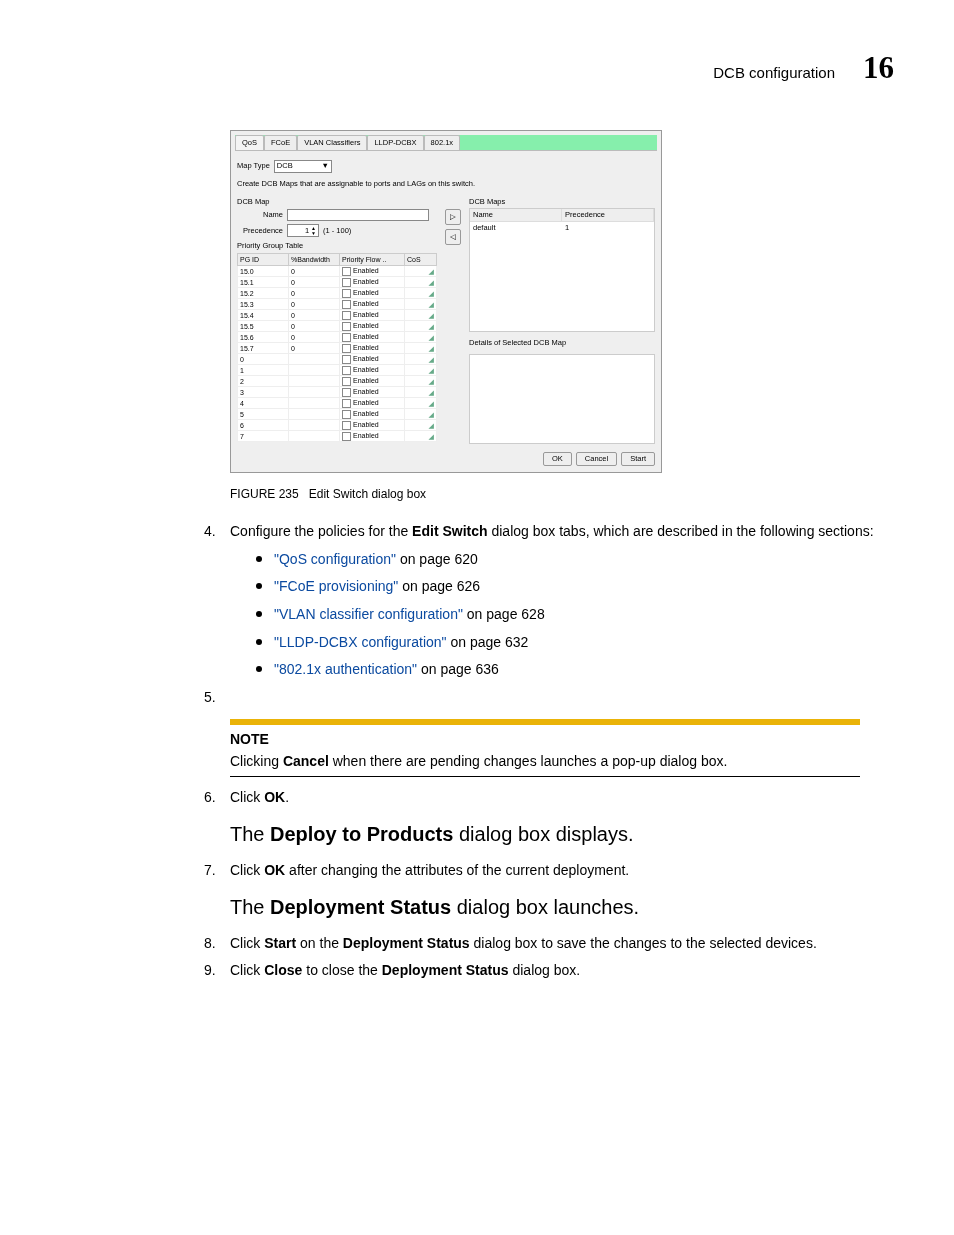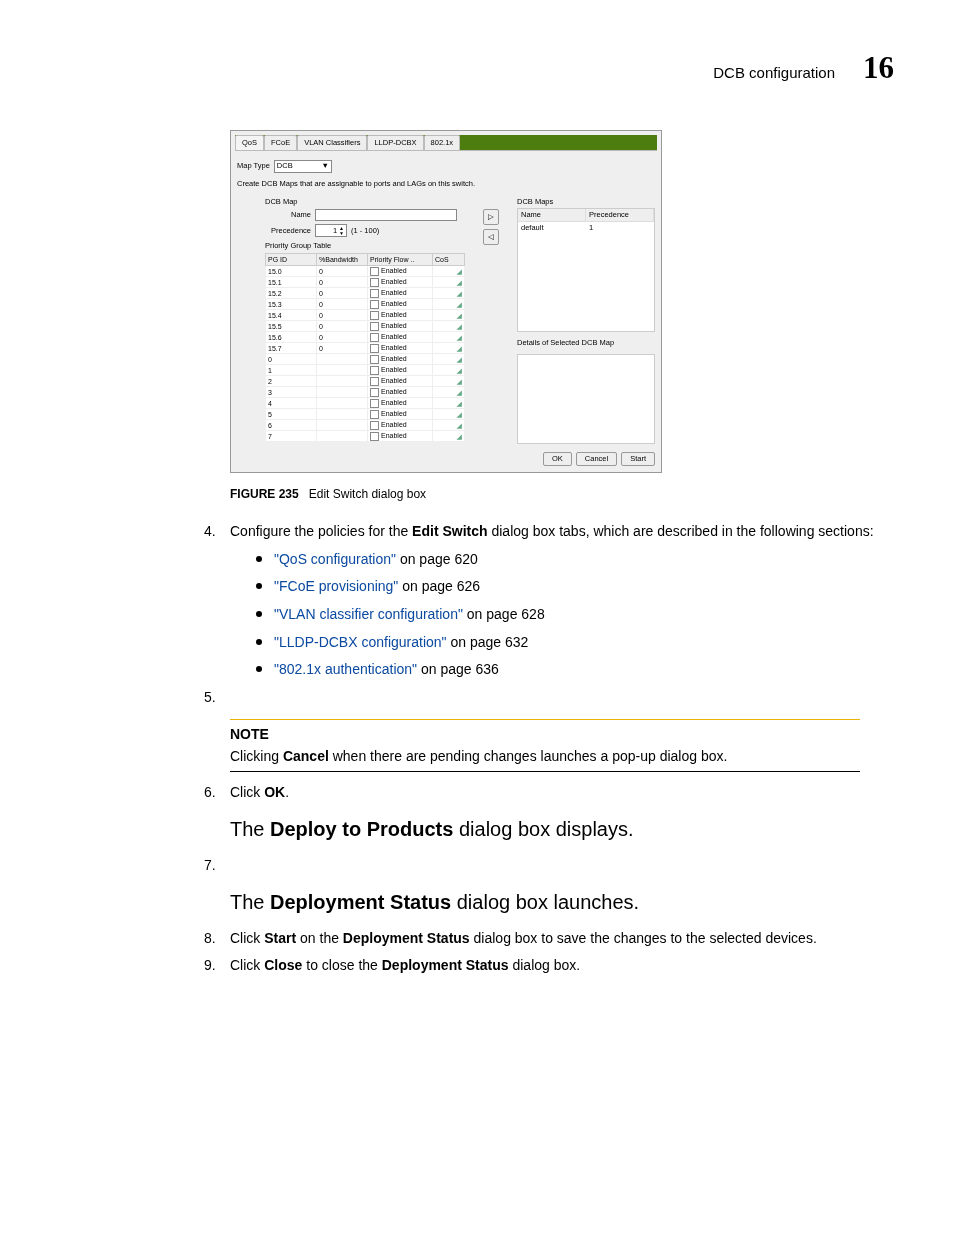--- a/index.html
+++ b/index.html
@@ -34,21 +34,21 @@
     margin-left: 190px;
     border: 1px solid #999;
     background: #efefef;
     font-size: 7.5px;
     line-height: 1.3;
     position: relative;
   }
   .dlg-tabs {
     display: flex;
     border-bottom: 1px solid #bbb;
-    background: #4d7c0f;
+    background: #86efac;
     margin: 4px 4px 0 4px;
   }
   .dlg-tab {
     padding: 2px 6px;
     border: 1px solid #bbb;
     border-bottom: none;
     background: #eee;
     margin-right: 0px;
     border-radius: 2px 2px 0 0;
     cursor: pointer;
@@ -71,23 +71,22 @@
     background: #fff;
     padding: 0 2px;
     width: 52px;
     height: 11px;
     display: flex;
     justify-content: space-between;
     align-items: center;
   }
   .panels {
     display: flex;
-    gap: 18px;
+    gap: 8px;
     margin-top: 6px;
-    margin-left: 28px;
   }
   .left-panel { width: 200px; }
   .right-panel { flex: 1; }
   .panel-title {
     font-size: 7.5px;
     margin: 2px 0;
   }
   .field-input {
     border: 1px solid #888;
     background: #fff;
@@ -157,21 +156,21 @@
   .dlg-footer {
     position:absolute; right:6px; bottom:6px; display:flex; gap:4px;
   }
   .dlg-btn {
     border:1px solid #999; background:#eee; padding:1px 8px; border-radius:2px; font-size:7.5px; cursor:pointer;
   }
   .fig-caption {
     margin: 14px 0 20px 190px;
     font-size: 12px;
   }
-  .fig-caption .fig-no { font-weight: bold; }
+  .fig-caption .fig-no { font-weight: normal; }
   .body-list {
     font-size: 14px;
     line-height: 1.55;
   }
   .list-item {
     display:flex; gap:10px; margin: 6px 0 6px 164px;
   }
   .list-num { width:16px; flex-shrink:0; }
   .bullet-list {
     margin: 6px 0 6px 216px;
@@ -180,21 +179,21 @@
   .bullet-row {
     display:flex; align-items:flex-start; gap:12px; margin:6px 0;
   }
   .bullet-row .dot { width:6px; height:6px; background:#000; border-radius:50%; margin-top:7px; flex-shrink:0; }
   a.link { color:#0b4aa0; text-decoration:none; }
   .indent-para {
     margin:10px 0 10px 190px; font-size:20px; line-height:1.55;
   }
   .note-block {
     margin:10px 0 10px 190px; font-size:14px;
-    border-top:1px solid #eab308; border-bottom:1px solid #000;
+    border-top:6px solid #eab308; border-bottom:1px solid #000;
     padding:4px 0;
     max-width:630px;
   }
   .note-title { font-weight:bold; }
 </style>
 </head>
 <body>
 
 <div class="page">
   <div class="header-row">
@@ -434,20 +433,23 @@
       <div>
         <span>Click </span><b>OK</b><span>.</span>
       </div>
     </div>
     <div class="indent-para">
       <span>The </span><b>Deploy to Products</b><span> dialog box displays.</span>
     </div>
 
     <div class="list-item">
       <div class="list-num">7.</div>
+      <div>
+        <span>Click </span><b>OK</b><span> after changing the attributes of the current deployment.</span>
+      </div>
     </div>
     <div class="indent-para">
       <span>The </span><b>Deployment Status</b><span> dialog box launches.</span>
     </div>
 
     <div class="list-item">
       <div class="list-num">8.</div>
       <div>
         <span>Click </span><b>Start</b><span> on the </span><b>Deployment Status</b><span> dialog box to save the changes to the selected devices.</span>
       </div>

